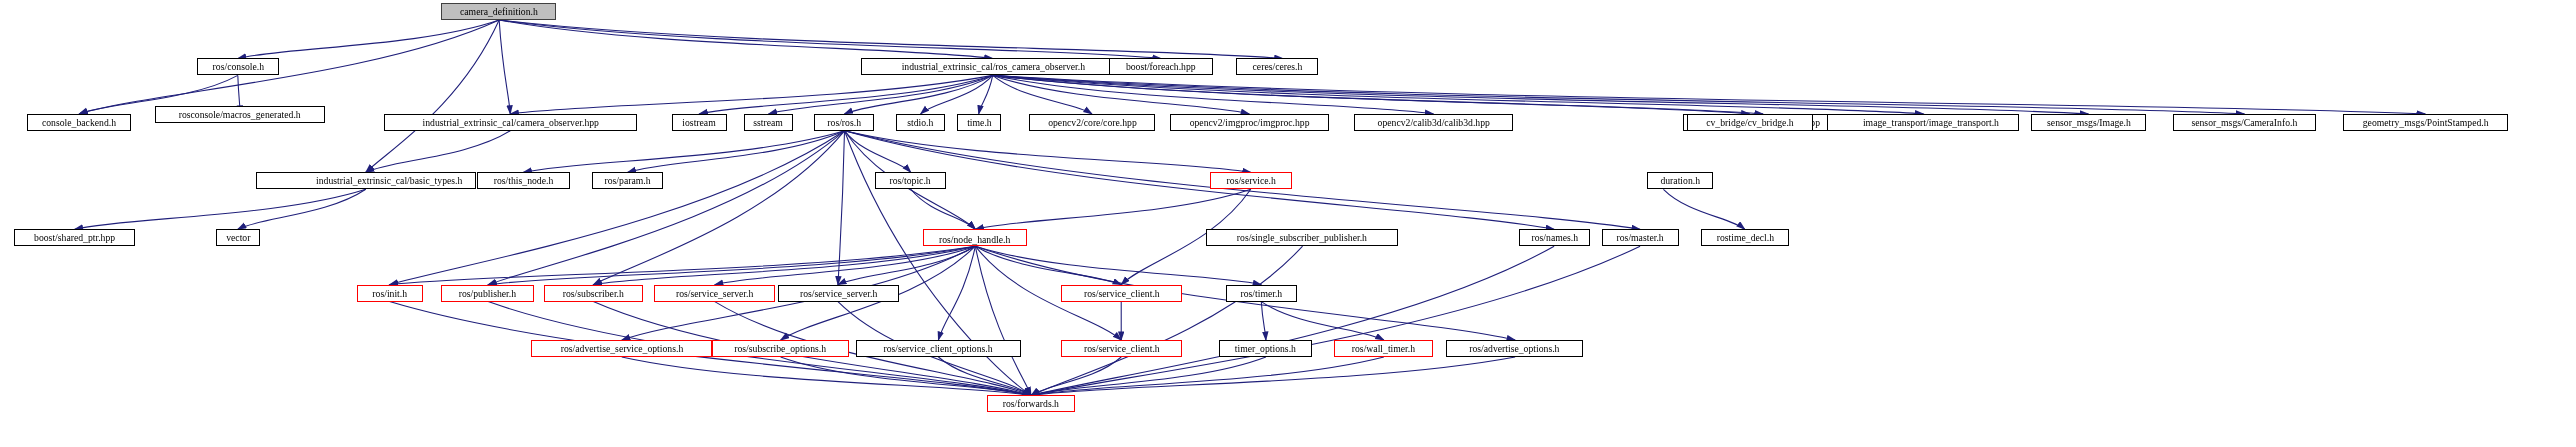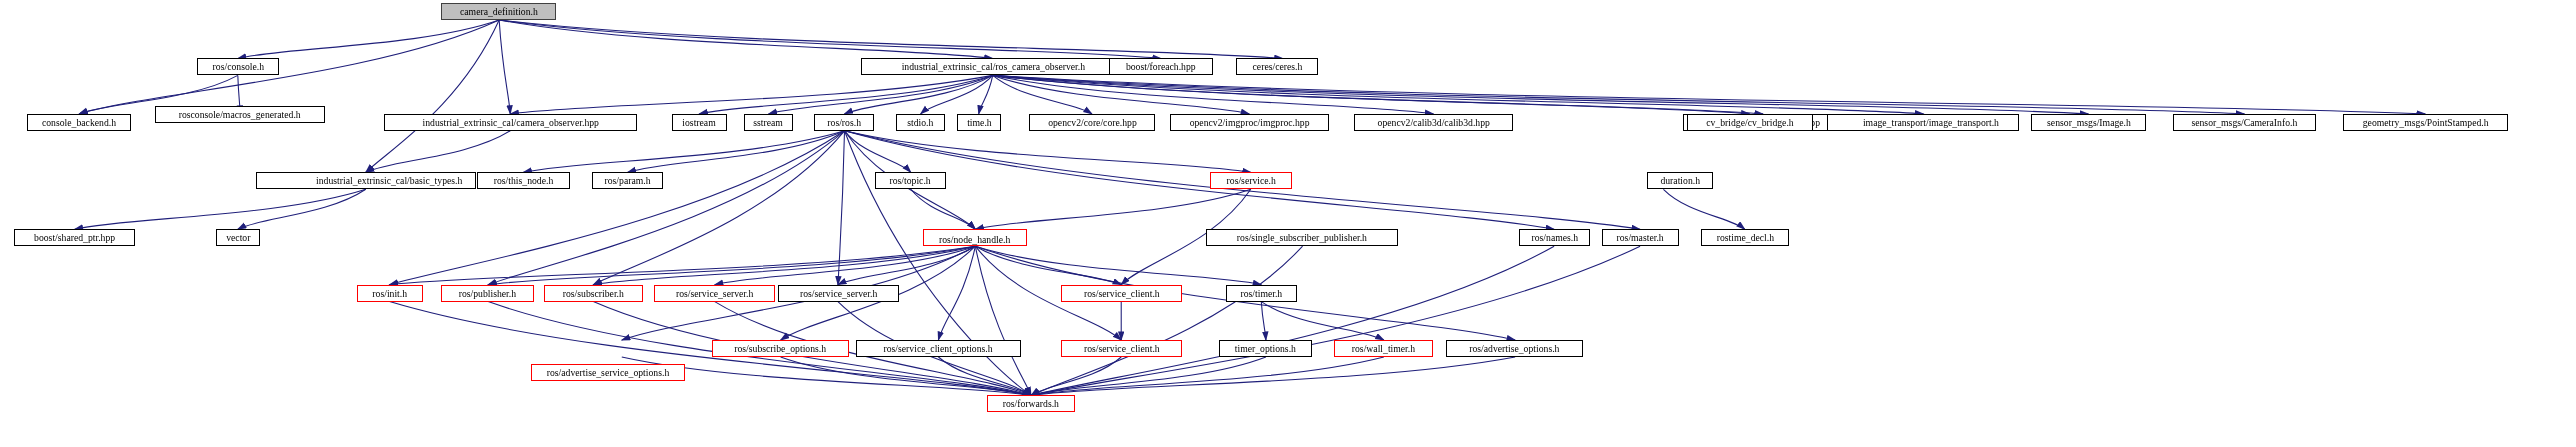--- a/index.html
+++ b/index.html
@@ -263,21 +263,21 @@
       </div>
       <div class="node" style="left: 778px; top: 285px; width: 121px;">
         <span>ros/service_server.h</span>
       </div>
       <div class="node red" style="left: 1061px; top: 285px; width: 121px;">
         <span>ros/service_client.h</span>
       </div>
       <div class="node" style="left: 1226px; top: 285px; width: 71px;">
         <span>ros/timer.h</span>
       </div>
-      <div class="node red" style="left: 531px; top: 340px; width: 154px; margin-top: 24px;">
+      <div class="node red" style="left: 531px; top: 340px; width: 181px;">
         <span>ros/advertise_service_options.h</span>
       </div>
       <div class="node red" style="left: 712px; top: 340px; width: 137px;">
         <span>ros/subscribe_options.h</span>
       </div>
       <div class="node" style="left: 856px; top: 340px; width: 165px;">
         <span>ros/service_client_options.h</span>
       </div>
       <div class="node red" style="left: 1061px; top: 340px; width: 121px;">
         <span>ros/service_client.h</span>

